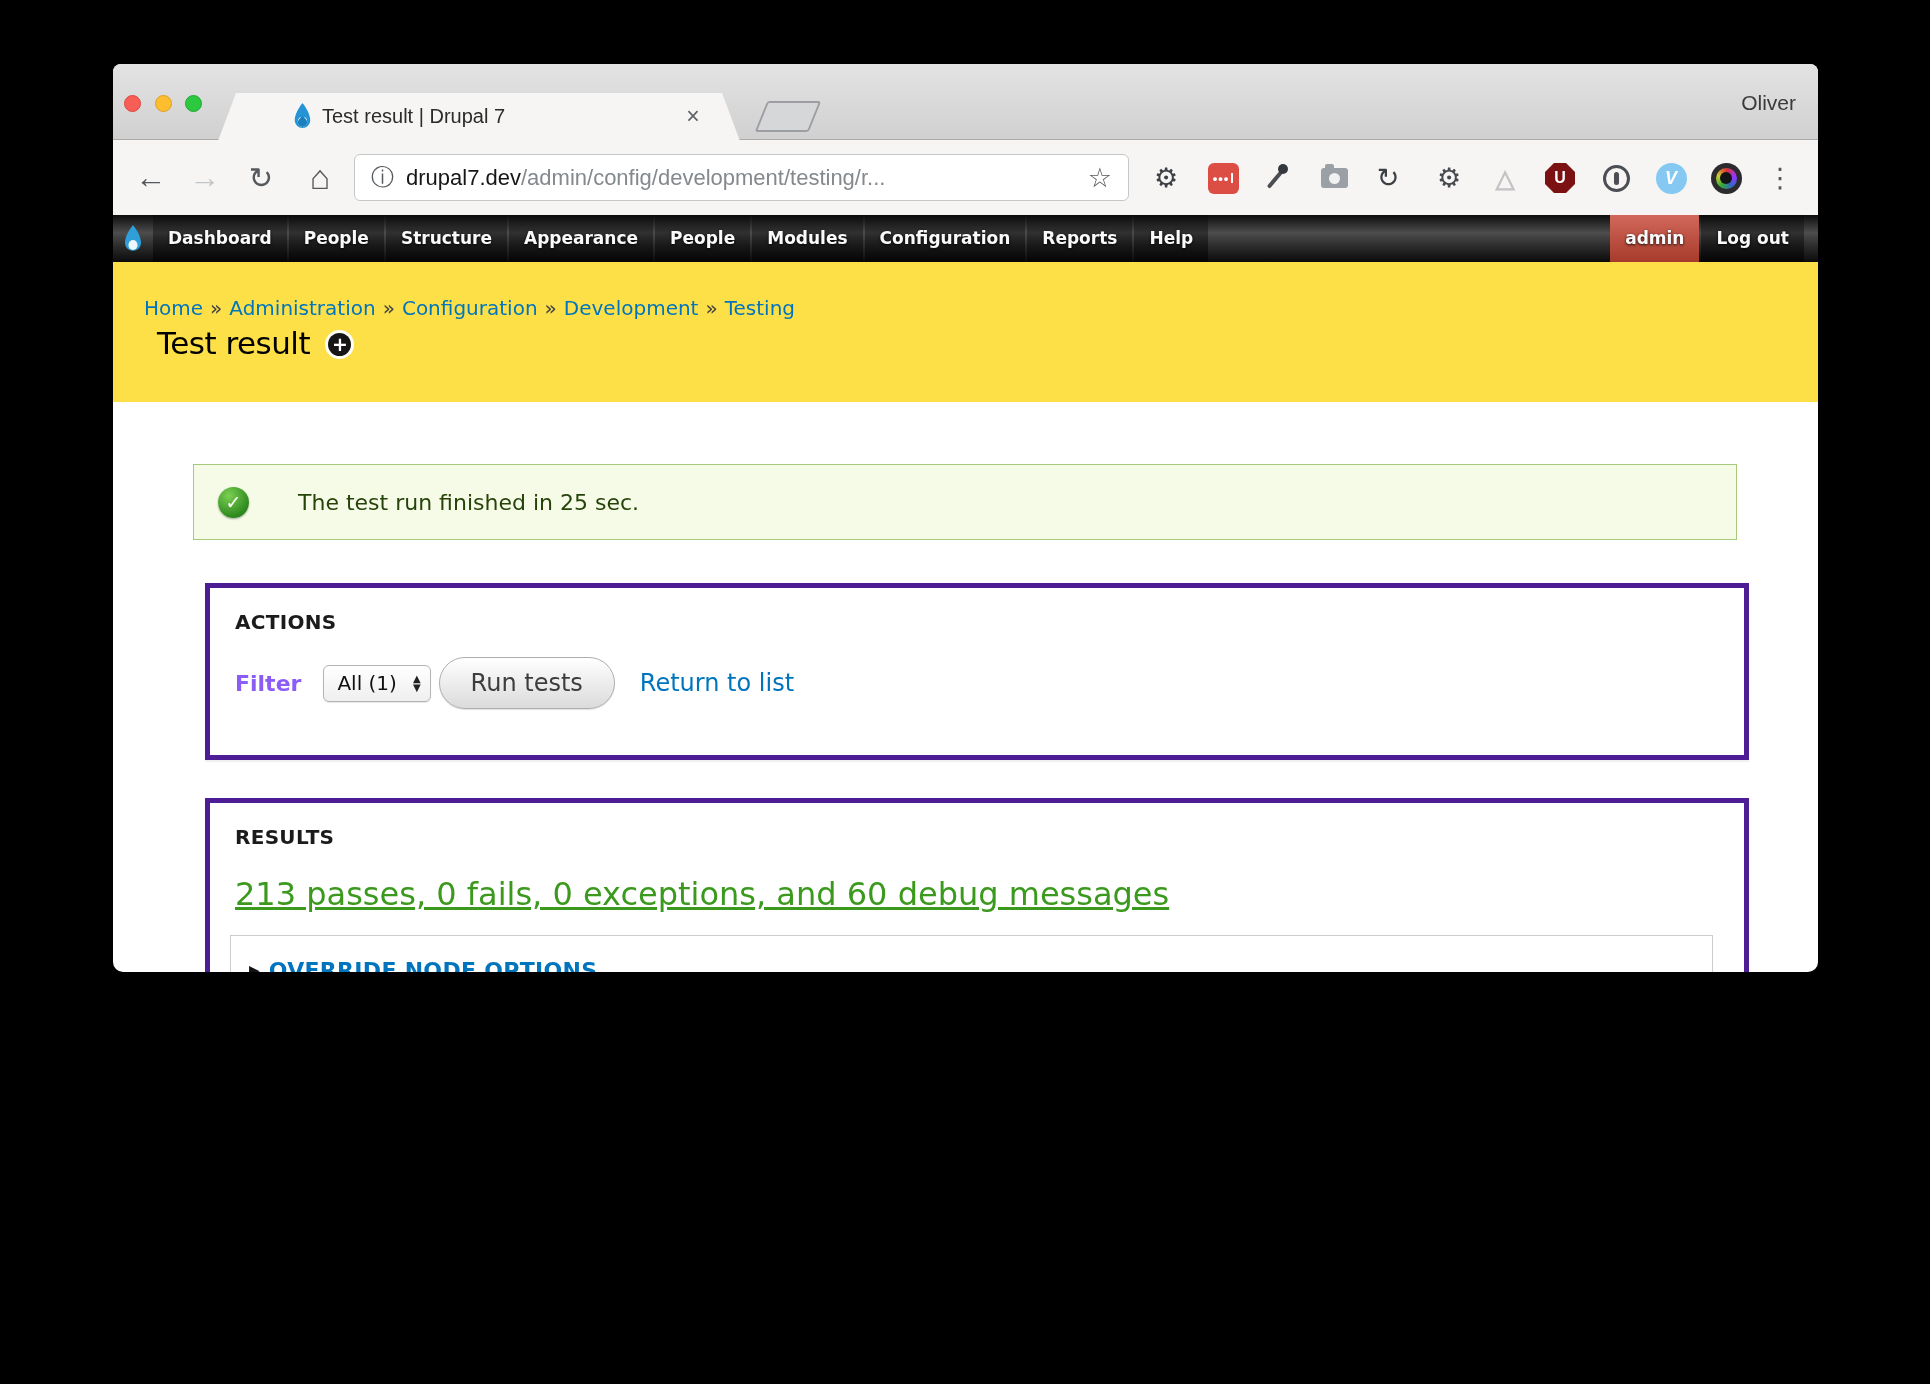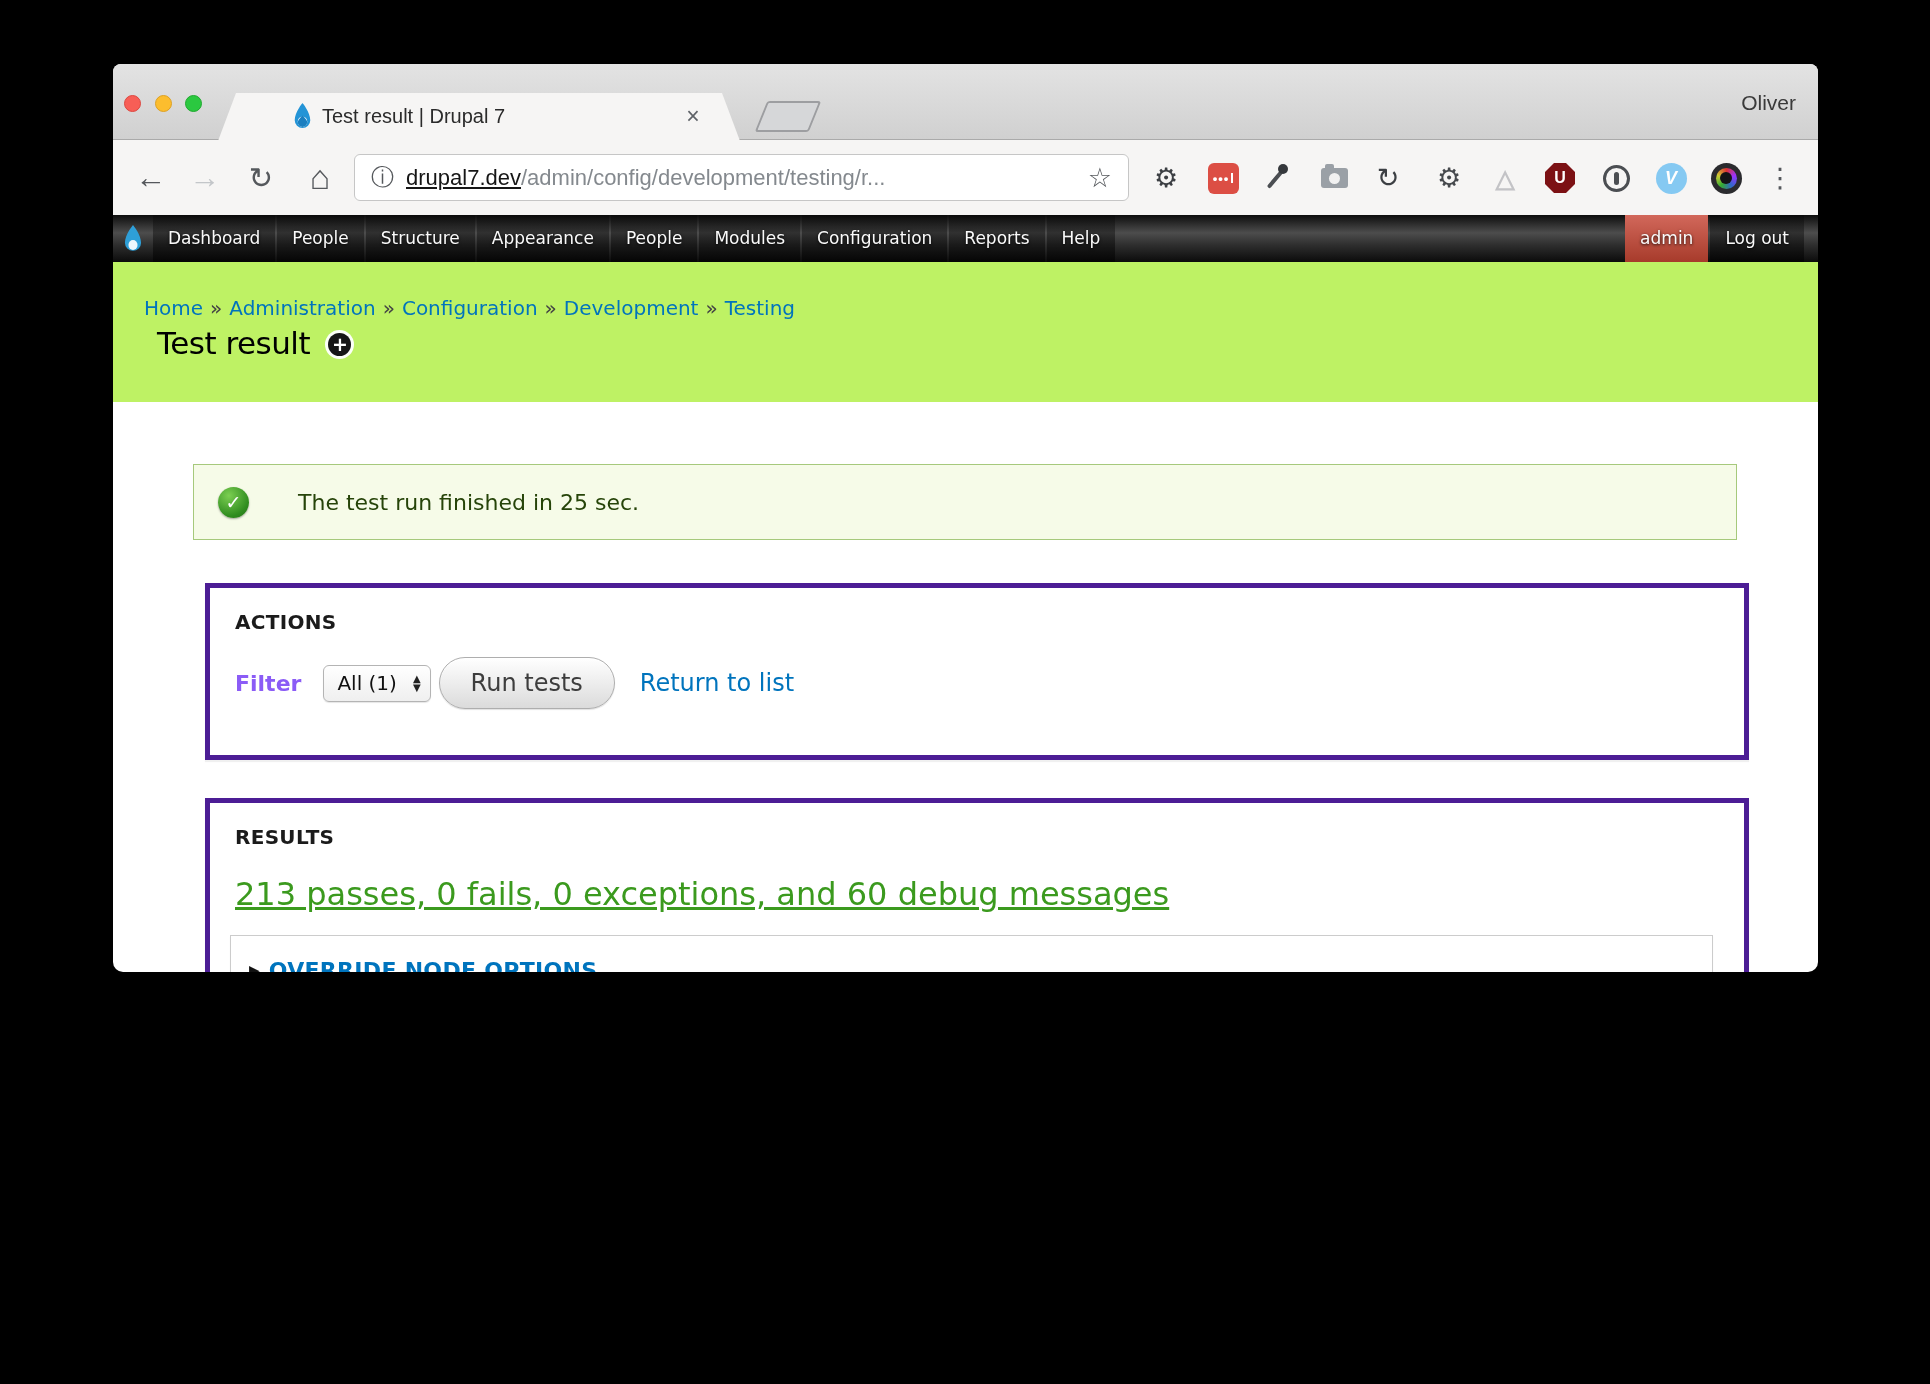--- a/index.html
+++ b/index.html
@@ -36,21 +36,21 @@
   .nav-ic { position:absolute; top:0; height:75px; width:42px; display:flex; align-items:center; justify-content:center;
             font-size:31px; color:#55585c; }
   .nav-back    { left:17px; }
   .nav-forward { left:71px; color:#c3c6c9; }
   .nav-reload  { left:127px; font-size:29px; }
   .nav-home    { left:186px; font-size:34px; }
 
   .urlbar { position:absolute; left:241px; top:14px; width:775px; height:47px; background:#fff;
             border:1px solid #c6c6c6; border-radius:6px; display:flex; align-items:center; padding:0 16px; }
   .url-info { font-size:23px; color:#55585c; margin-right:12px; }
-  .url-domain { font-size:22px; color:#161616; white-space:nowrap;text-decoration:underline; }
+  .url-domain { font-size:22px; color:#161616; white-space:nowrap; }
   .url-path { font-size:22px; color:#84898e; white-space:nowrap; overflow:hidden; flex:1; }
   .url-star { font-size:27px; color:#55585c; margin-left:8px; }
 
   .ext { position:absolute; top:21px; width:34px; height:34px; display:flex; align-items:center; justify-content:center; }
   .ext-glyph { font-size:27px; color:#3c3f43; line-height:1; }
   .ext-lastpass { width:31px; height:31px; border-radius:6px; background:#dc4e44; display:flex; align-items:center; justify-content:center; }
   .lp-dots { color:#fff; font-size:13px; letter-spacing:1px; font-weight:bold; }
   .lp-bar { width:2px; height:10px; background:#fff; margin-left:2px; }
   .ext-dropper { width:30px; height:30px; position:relative; }
   .dropper-stem { position:absolute; left:13px; top:6px; width:4px; height:21px; background:#4b4e52; transform:rotate(40deg); border-radius:2px; }
@@ -71,28 +71,28 @@
   .lens-ring { width:21px; height:21px; border-radius:50%;
                background:conic-gradient(#d33, #93f, #36c, #3a3, #cc3, #d33); display:flex; align-items:center; justify-content:center; }
   .lens-core { width:12px; height:12px; border-radius:50%; background:#141416; }
   .menu-dots { font-size:27px; color:#55585c; }
 
   
   .dtoolbar { position:absolute; left:0; top:151px; width:100%; height:47px;
               background:linear-gradient(180deg, #0d0d0d 0%, #4d4d4d 38%, #303030 62%, #0b0b0b 100%);
               display:flex; align-items:stretch; font-family:"DejaVu Sans", sans-serif; }
   .dlogo { width:40px; display:flex; align-items:center; justify-content:center; }
-  .tmenu-item { padding:0 15px; line-height:47px; font-size:17px; font-weight:normal; color:#fafafa;
+  .tmenu-item { padding:0 15px; line-height:47px; font-size:17px; font-weight:bold; color:#fafafa;
                 text-shadow:0 1px 3px rgba(0,0,0,.9);
                 background:linear-gradient(180deg, rgba(0,0,0,.25), rgba(0,0,0,.55)); margin-right:2px; }
   .admin-item { margin-left:auto; background:linear-gradient(#d2685b, #a73b2b); margin-right:2px; }
   .logout-item { margin-right:14px; }
 
   
-  .page-header { position:absolute; left:0; top:198px; width:100%; height:140px; background:#bef264;
+  .page-header { position:absolute; left:0; top:198px; width:100%; height:140px; background:#fde047;
                  font-family:"DejaVu Sans", sans-serif;text-decoration:underline; }
   .breadcrumb { position:absolute; left:31px; top:34px; font-size:20px; color:#3a3a3a; }
   .crumb { color:#0074bd; text-decoration:none; }
   .crumb-sep { margin:0 7px; color:#444; }
   .page-title { position:absolute; left:44px; top:63px; font-size:31px; color:#000; letter-spacing:-0.5px; }
   .add-shortcut { display:inline-block; width:23px; height:23px; border-radius:50%; background:#161616; color:#fff;
                   text-align:center; line-height:22px; font-size:19px; font-weight:bold;
                   box-shadow:0 0 0 3px rgba(255,255,255,.95); margin-left:18px; vertical-align:3px; }
 
   

